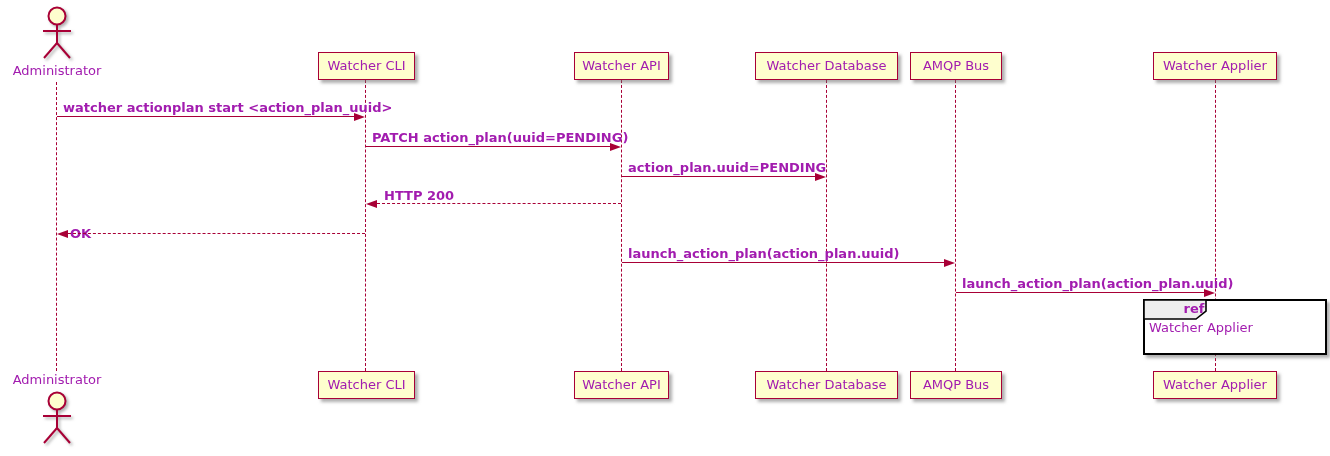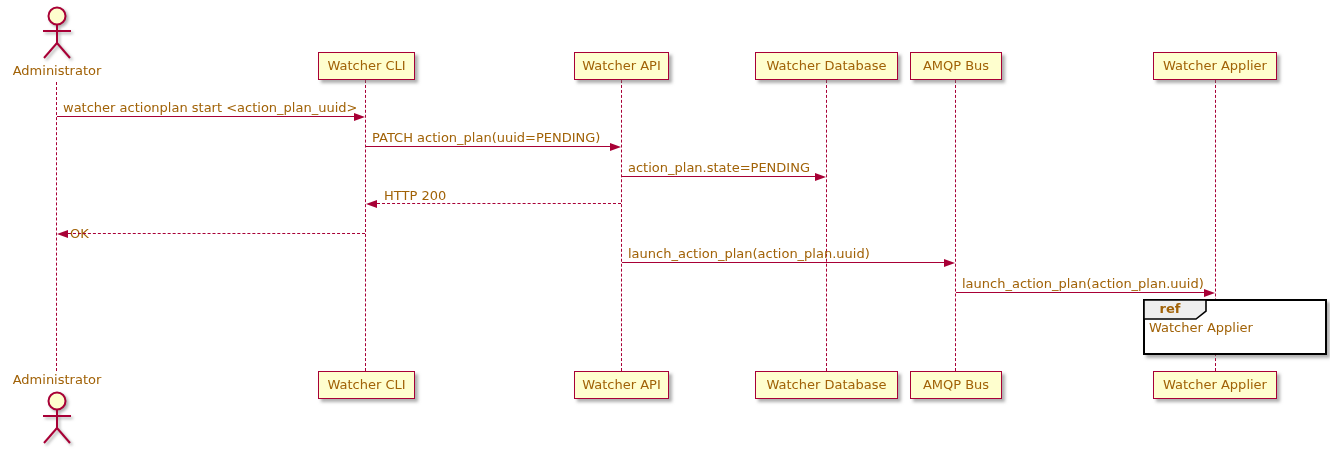--- a/index.html
+++ b/index.html
@@ -1,52 +1,52 @@
 <!DOCTYPE html>
 <html><head>
 <meta charset="utf-8">
 <style>
   html,body{margin:0;padding:0;background:#ffffff;}
   .canvas{
     position:relative;
     width:1330px;height:456px;
     background:#ffffff;
     font-family:"DejaVu Sans","Liberation Sans",sans-serif;
-    font-size:13px;color:#a16207;
+    font-size:13px;color:#a21caf;
     overflow:hidden;
   }
   .lifeline{
     position:absolute;width:0;
     border-left:1px dashed #A80036;
   }
   .pbox{
     position:absolute;height:28px;box-sizing:border-box;
     background:#FEFECE;border:1.5px solid #A80036;
     text-align:center;line-height:25px;
     box-shadow:3px 3px 3px rgba(110,110,110,0.55);
     white-space:nowrap;
   }
   .actor-svg{position:absolute;filter:drop-shadow(2.5px 2.5px 1.5px rgba(110,110,110,0.55));}
   .actor-label{position:absolute;width:114px;text-align:center;white-space:nowrap;}
-  .msg-label{position:absolute;white-space:nowrap;height:16px;line-height:16px;}
+  .msg-label{position:absolute;white-space:nowrap;height:16px;line-height:16px;font-weight:bold;}
   .msg-line{position:absolute;height:0;}
   .msg-line.solid{border-top:1.5px solid #A80036;}
   .msg-line.dashed{border-top:1.5px dashed #A80036;}
   .arrowhead{position:absolute;width:0;height:0;border-top:4.5px solid transparent;border-bottom:4.5px solid transparent;}
   .arrowhead.right{border-left:11px solid #A80036;}
   .arrowhead.left{border-right:11px solid #A80036;}
   .ref-box{
     position:absolute;left:1143px;top:299px;width:184px;height:56px;
     box-sizing:border-box;background:#ffffff;border:2px solid #000;
     box-shadow:3px 3px 3px rgba(110,110,110,0.55);
   }
   .ref-header{position:absolute;left:-1px;top:-1px;width:64px;height:20px;}
   .ref-header .kw{
     position:absolute;left:0;top:0;width:52px;height:18px;
-    text-align:center;font-weight:bold;font-size:13px;line-height:18px;
+    text-align:center;font-weight:bold;font-size:13px;line-height:18px;padding-left:24px;
   }
   .ref-body{position:absolute;left:4px;top:19px;line-height:16px;white-space:nowrap;}
 </style>
 </head>
 <body>
 
 <div class="canvas">
 
   <div class="lifeline" style="left:56px;top:82px;height:289px"></div>
   <div class="lifeline" style="left:365px;top:80px;height:291px"></div>
@@ -71,21 +71,21 @@
   <div class="pbox" style="left:1153px;top:52px;width:124px">Watcher Applier</div>
 
   <div class="msg-label" style="left:63px;top:100px">watcher actionplan start &lt;action_plan_uuid&gt;</div>
   <div class="msg-line solid" style="left:57px;top:116px;width:297px"></div>
   <div class="arrowhead right" style="left:354px;top:112.5px"></div>
 
   <div class="msg-label" style="left:372px;top:130px">PATCH action_plan(uuid=PENDING)</div>
   <div class="msg-line solid" style="left:366px;top:146px;width:244px"></div>
   <div class="arrowhead right" style="left:610px;top:142.5px"></div>
 
-  <div class="msg-label" style="left:628px;top:160px">action_plan.state=PENDING</div>
+  <div class="msg-label" style="left:628px;top:160px">action_plan.uuid=PENDING</div>
   <div class="msg-line solid" style="left:622px;top:176px;width:193px"></div>
   <div class="arrowhead right" style="left:815px;top:172.5px"></div>
 
   <div class="msg-label" style="left:384px;top:188px">HTTP 200</div>
   <div class="msg-line dashed" style="left:377px;top:203px;width:244px"></div>
   <div class="arrowhead left" style="left:366px;top:199.5px"></div>
 
   <div class="msg-label" style="left:70px;top:226px">OK</div>
   <div class="msg-line dashed" style="left:68px;top:233px;width:297px"></div>
   <div class="arrowhead left" style="left:57px;top:229.5px"></div>

